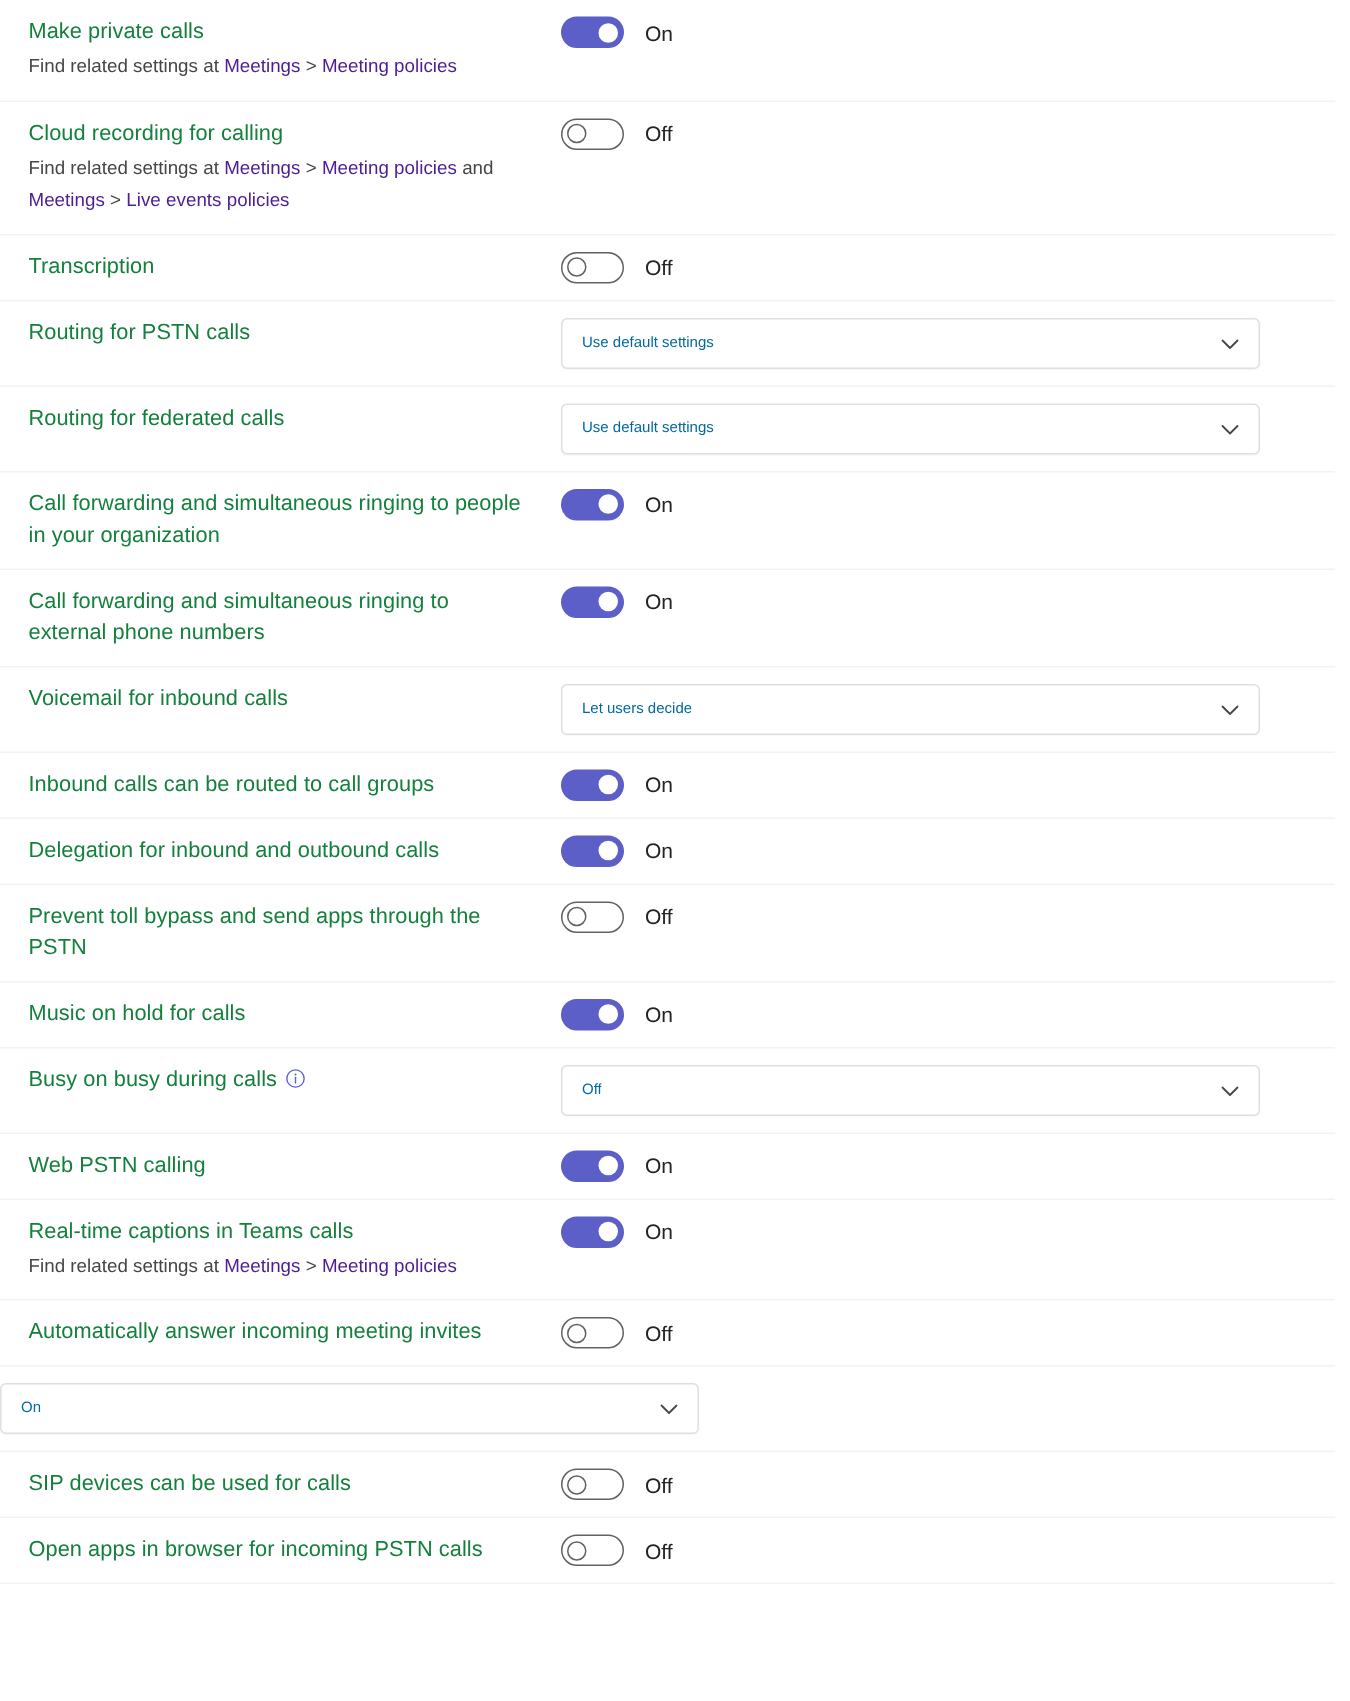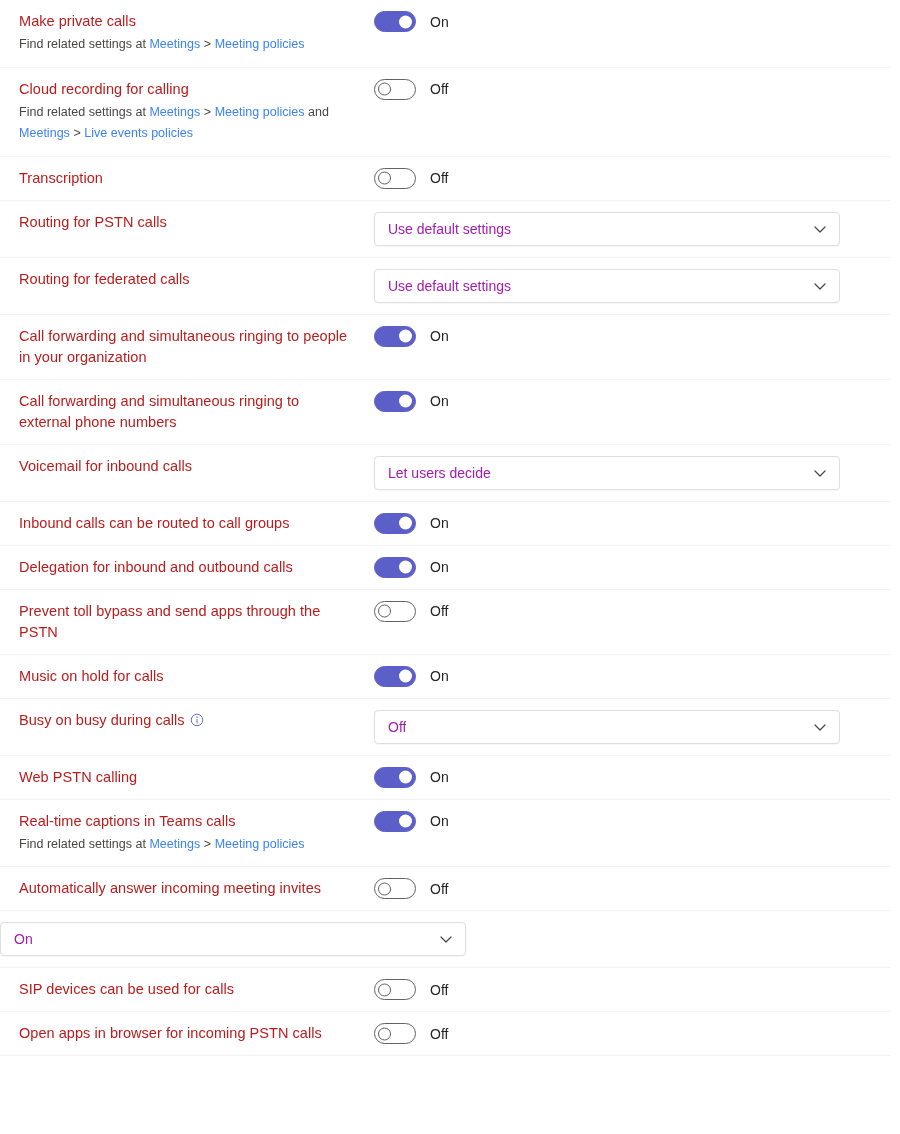--- a/index.html
+++ b/index.html
@@ -44,35 +44,35 @@
     align-items: center;
     box-sizing: border-box;
     padding: 11px 0 11px 0;
     min-height: 22px;
     text-align: right;
   }
 
   .row-title {
     font-size: 14.5px;
     line-height: 21px;
-    color: #b91c1c;
+    color: #15803d;
     font-weight: 400;
     letter-spacing: 0.05px;
   }
 
   .row-sub {
     font-size: 12.5px;
     line-height: 21.5px;
     color: #484644;
     margin-top: 2px;
     letter-spacing: 0.02px;
   }
 
   .row-sub a.link {
-    color: #3b82f6;
+    color: #4c1d95;
     text-decoration: none;
     cursor: pointer;
   }
 
   .info-icon {
     display: inline-block;
     vertical-align: -2px;
     margin-left: 5px;
     cursor: pointer;
   }
@@ -135,22 +135,22 @@
     border-radius: 4px;
     background: #ffffff;
     display: flex;
     align-items: center;
     justify-content: space-between;
     padding: 0 12px 0 13px;
     cursor: pointer;
     box-shadow: 0 0.6px 1.4px rgba(0,0,0,0.04);
   }
   .dropdown-value {
-    font-size: 14px;
-    color: #a21caf;
+    font-size: 10px;
+    color: #0369a1;
     line-height: 20px;
     white-space: nowrap;
     overflow: hidden;
     text-overflow: ellipsis;
   }
   .chev {
     flex: 0 0 auto;
     display: block;
   }
 </style>

